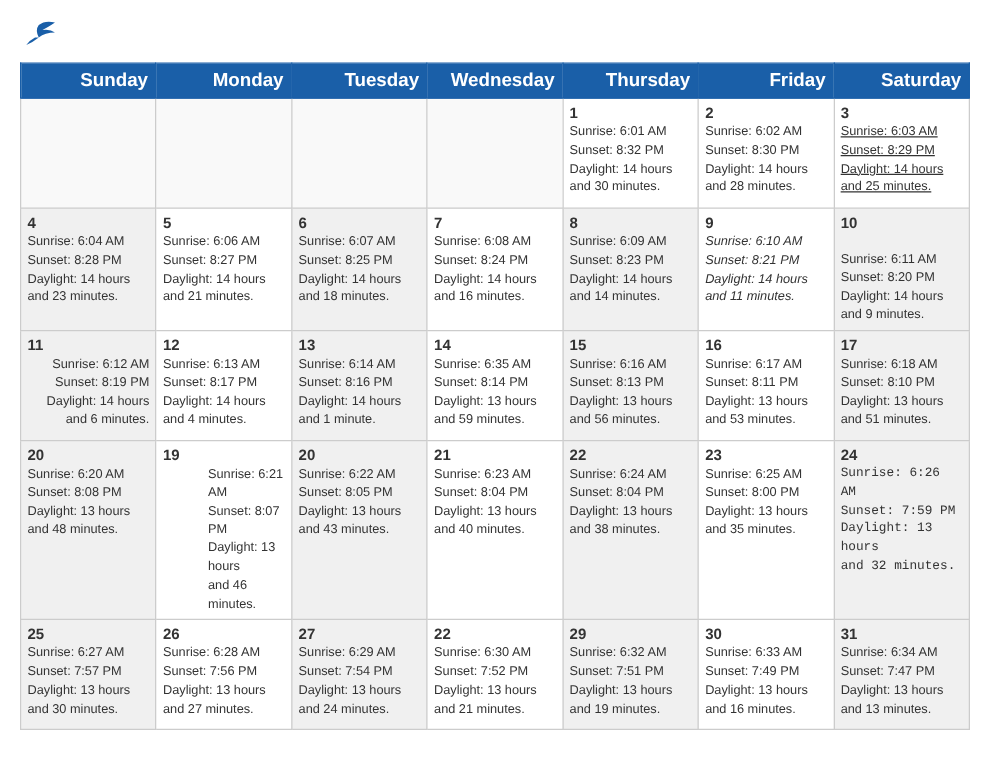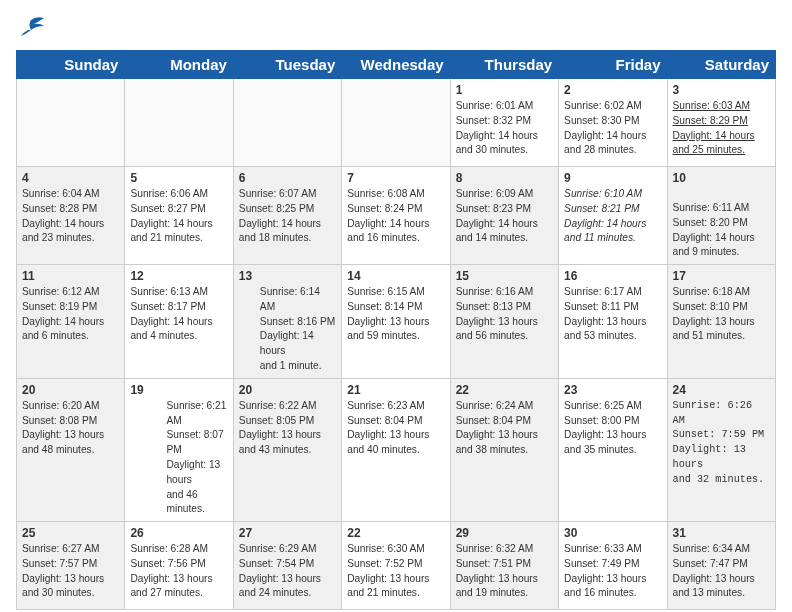--- a/index.html
+++ b/index.html
@@ -187,42 +187,42 @@
           <div class="day-num">10</div>
           <div class="day-info" style="white-space: pre-line; margin-top: 16px;">Sunrise: 6:11 AM
 Sunset: 8:20 PM
 Daylight: 14 hours
 and 9 minutes.</div>
         </td>
       </tr>
       <tr>
         <td class="shaded">
           <div class="day-num">11</div>
-          <div class="day-info" style="white-space: pre-line;">Sunrise: 6:12 AM
+          <div class="day-info" style="white-space: pre-line; text-align: right;">Sunrise: 6:12 AM
 Sunset: 8:19 PM
 Daylight: 14 hours
 and 6 minutes.</div>
         </td>
         <td>
           <div class="day-num">12</div>
           <div class="day-info" style="white-space: pre-line;">Sunrise: 6:13 AM
 Sunset: 8:17 PM
 Daylight: 14 hours
 and 4 minutes.</div>
         </td>
         <td class="shaded">
           <div class="day-num">13</div>
-          <div class="day-info" style="white-space: pre-line; margin-left: 21px;">Sunrise: 6:14 AM
+          <div class="day-info" style="white-space: pre-line;">Sunrise: 6:14 AM
 Sunset: 8:16 PM
 Daylight: 14 hours
 and 1 minute.</div>
         </td>
         <td>
           <div class="day-num">14</div>
-          <div class="day-info" style="white-space: pre-line;">Sunrise: 6:15 AM
+          <div class="day-info" style="white-space: pre-line;">Sunrise: 6:35 AM
 Sunset: 8:14 PM
 Daylight: 13 hours
 and 59 minutes.</div>
         </td>
         <td class="shaded">
           <div class="day-num">15</div>
           <div class="day-info" style="white-space: pre-line;">Sunrise: 6:16 AM
 Sunset: 8:13 PM
 Daylight: 13 hours
 and 56 minutes.</div>

